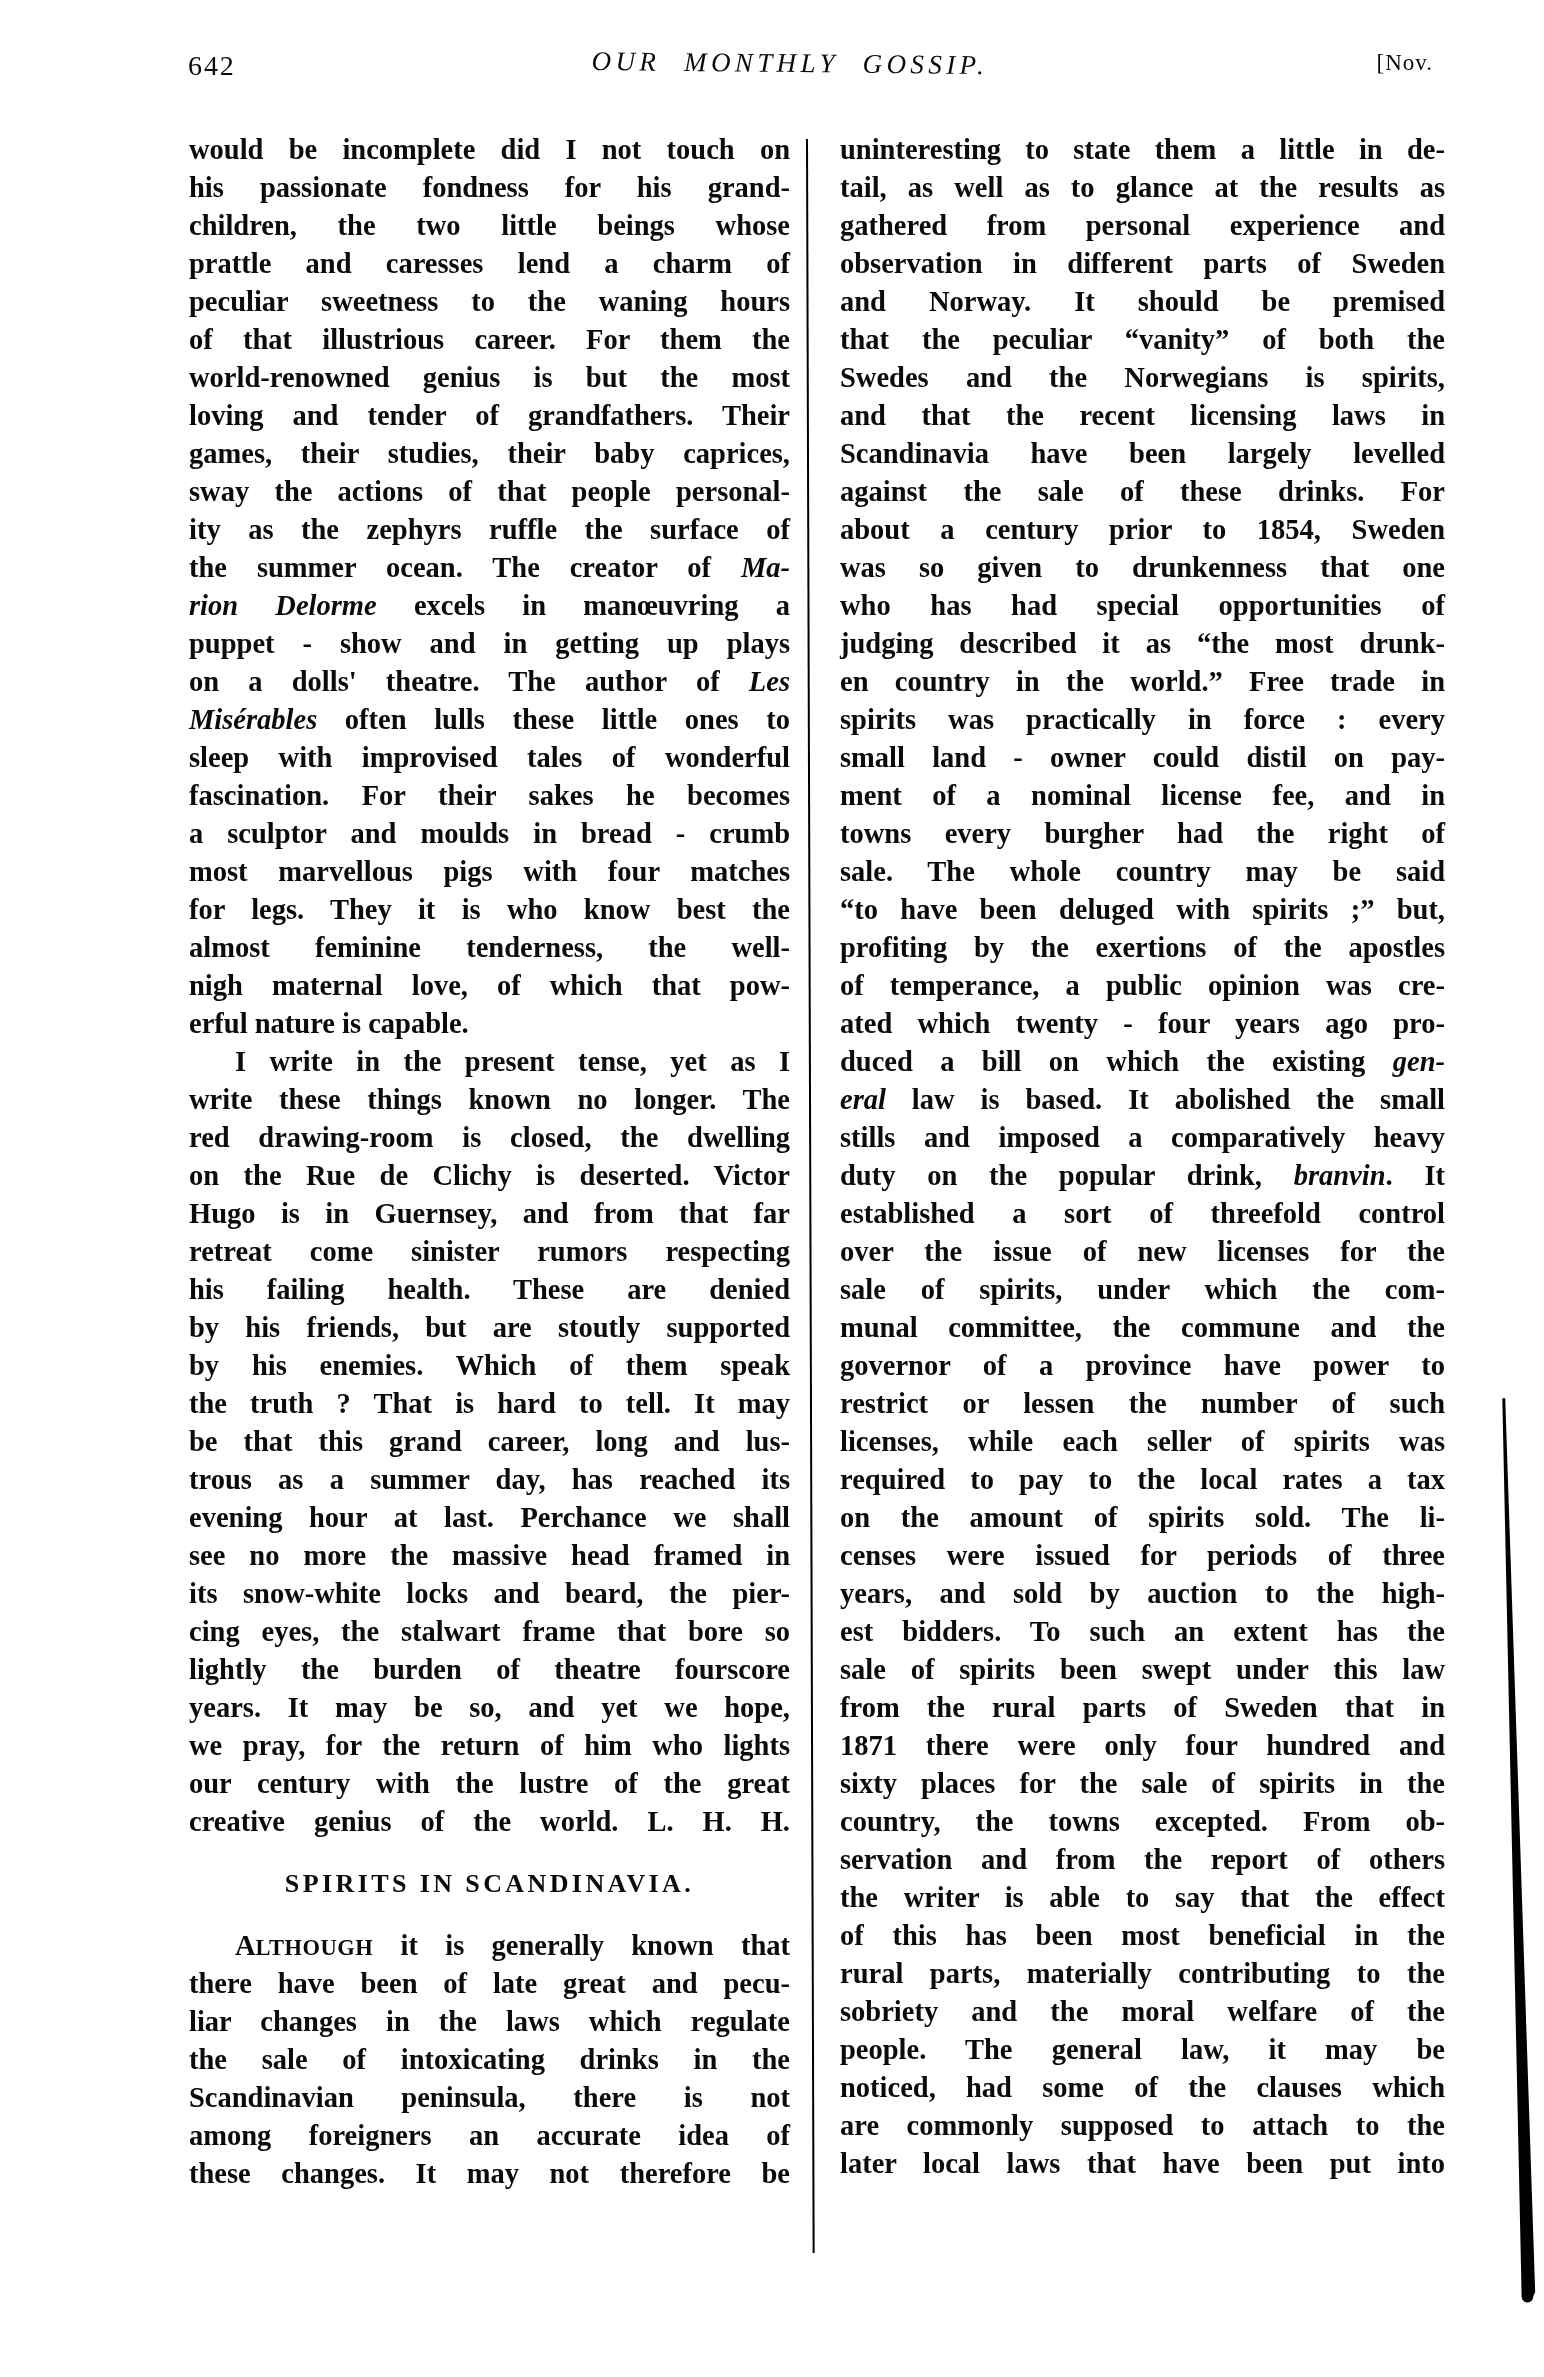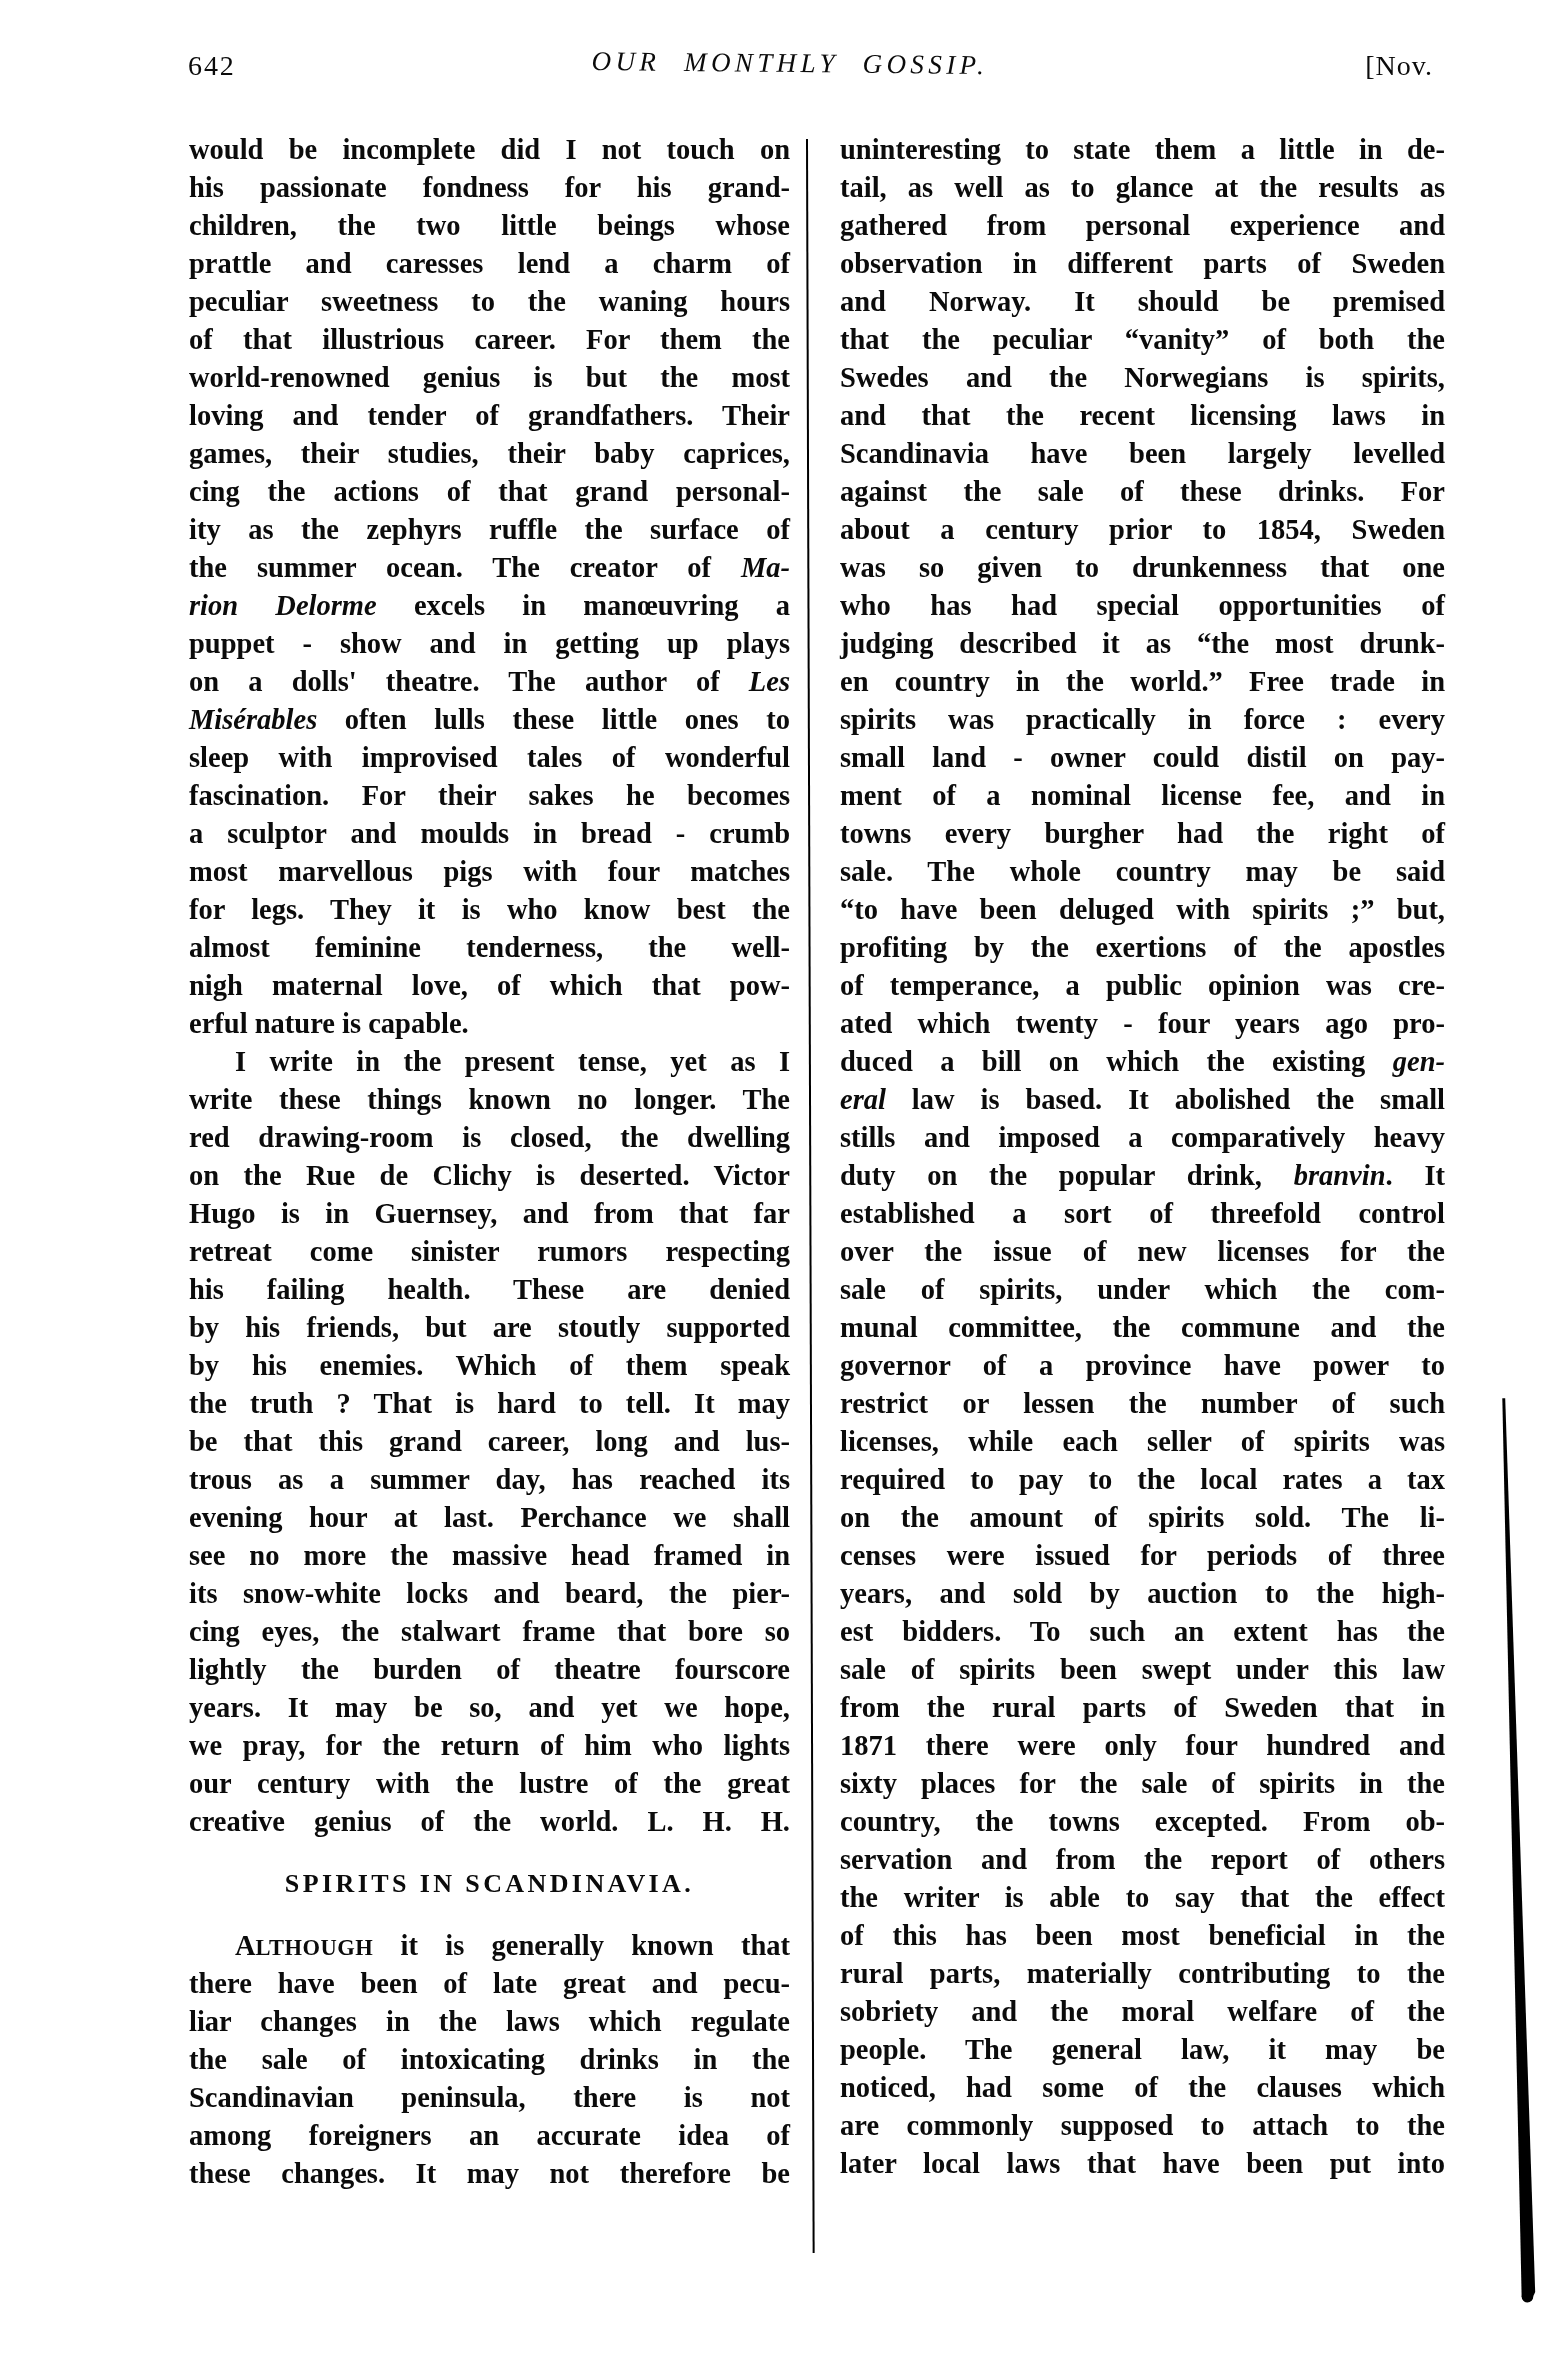--- a/index.html
+++ b/index.html
@@ -20,21 +20,21 @@
   }
   .runtitle {
     position: absolute; left: 50%; top: 48px;
     transform: translateX(-48%) rotate(0.6deg);
     font-style: italic; font-size: 27px;
     letter-spacing: 4.4px; word-spacing: 12.6px;
     white-space: nowrap;
   }
   .issue {
     position: absolute; right: 131px; top: 50px;
-    font-size: 28px; letter-spacing: 1px;
+    font-size: 23px; letter-spacing: 1px;
   }
   
   .col { position: absolute; top: 131px; font-size: 28.5px; font-weight: bold; }
   .col-left  { left: 189px;  width: 601px; }
   .col-right { left: 840px; width: 605px; }
   .line {
     height: 38px; line-height: 38px;
     text-align: justify; text-align-last: justify;
     white-space: nowrap; 
   }
@@ -70,21 +70,21 @@
   <div class="col col-left" id="col-left">
       <div class="line"><span>would be incomplete did I not touch on</span></div>
       <div class="line"><span>his passionate fondness for his grand-</span></div>
       <div class="line"><span>children, the two little beings whose</span></div>
       <div class="line"><span>prattle and caresses lend a charm of</span></div>
       <div class="line"><span>peculiar sweetness to the waning hours</span></div>
       <div class="line"><span>of that illustrious career. For them the</span></div>
       <div class="line"><span>world-renowned genius is but the most</span></div>
       <div class="line"><span>loving and tender of grandfathers. Their</span></div>
       <div class="line"><span>games, their studies, their baby caprices,</span></div>
-      <div class="line"><span>cing the actions of that grand personal-</span></div>
+      <div class="line"><span>sway the actions of that people personal-</span></div>
       <div class="line"><span>ity as the zephyrs ruffle the surface of</span></div>
       <div class="line"><span>the summer ocean. The creator of </span><span class="it">Ma-</span></div>
       <div class="line"><span class="it">rion Delorme</span><span> excels in manœuvring a</span></div>
       <div class="line"><span>puppet - show and in getting up plays</span></div>
       <div class="line"><span>on a dolls' theatre. The author of </span><span class="it">Les</span></div>
       <div class="line"><span class="it">Misérables</span><span> often lulls these little ones to</span></div>
       <div class="line"><span>sleep with improvised tales of wonderful</span></div>
       <div class="line"><span>fascination. For their sakes he becomes</span></div>
       <div class="line"><span>a sculptor and moulds in bread - crumb</span></div>
       <div class="line"><span>most marvellous pigs with four matches</span></div>

